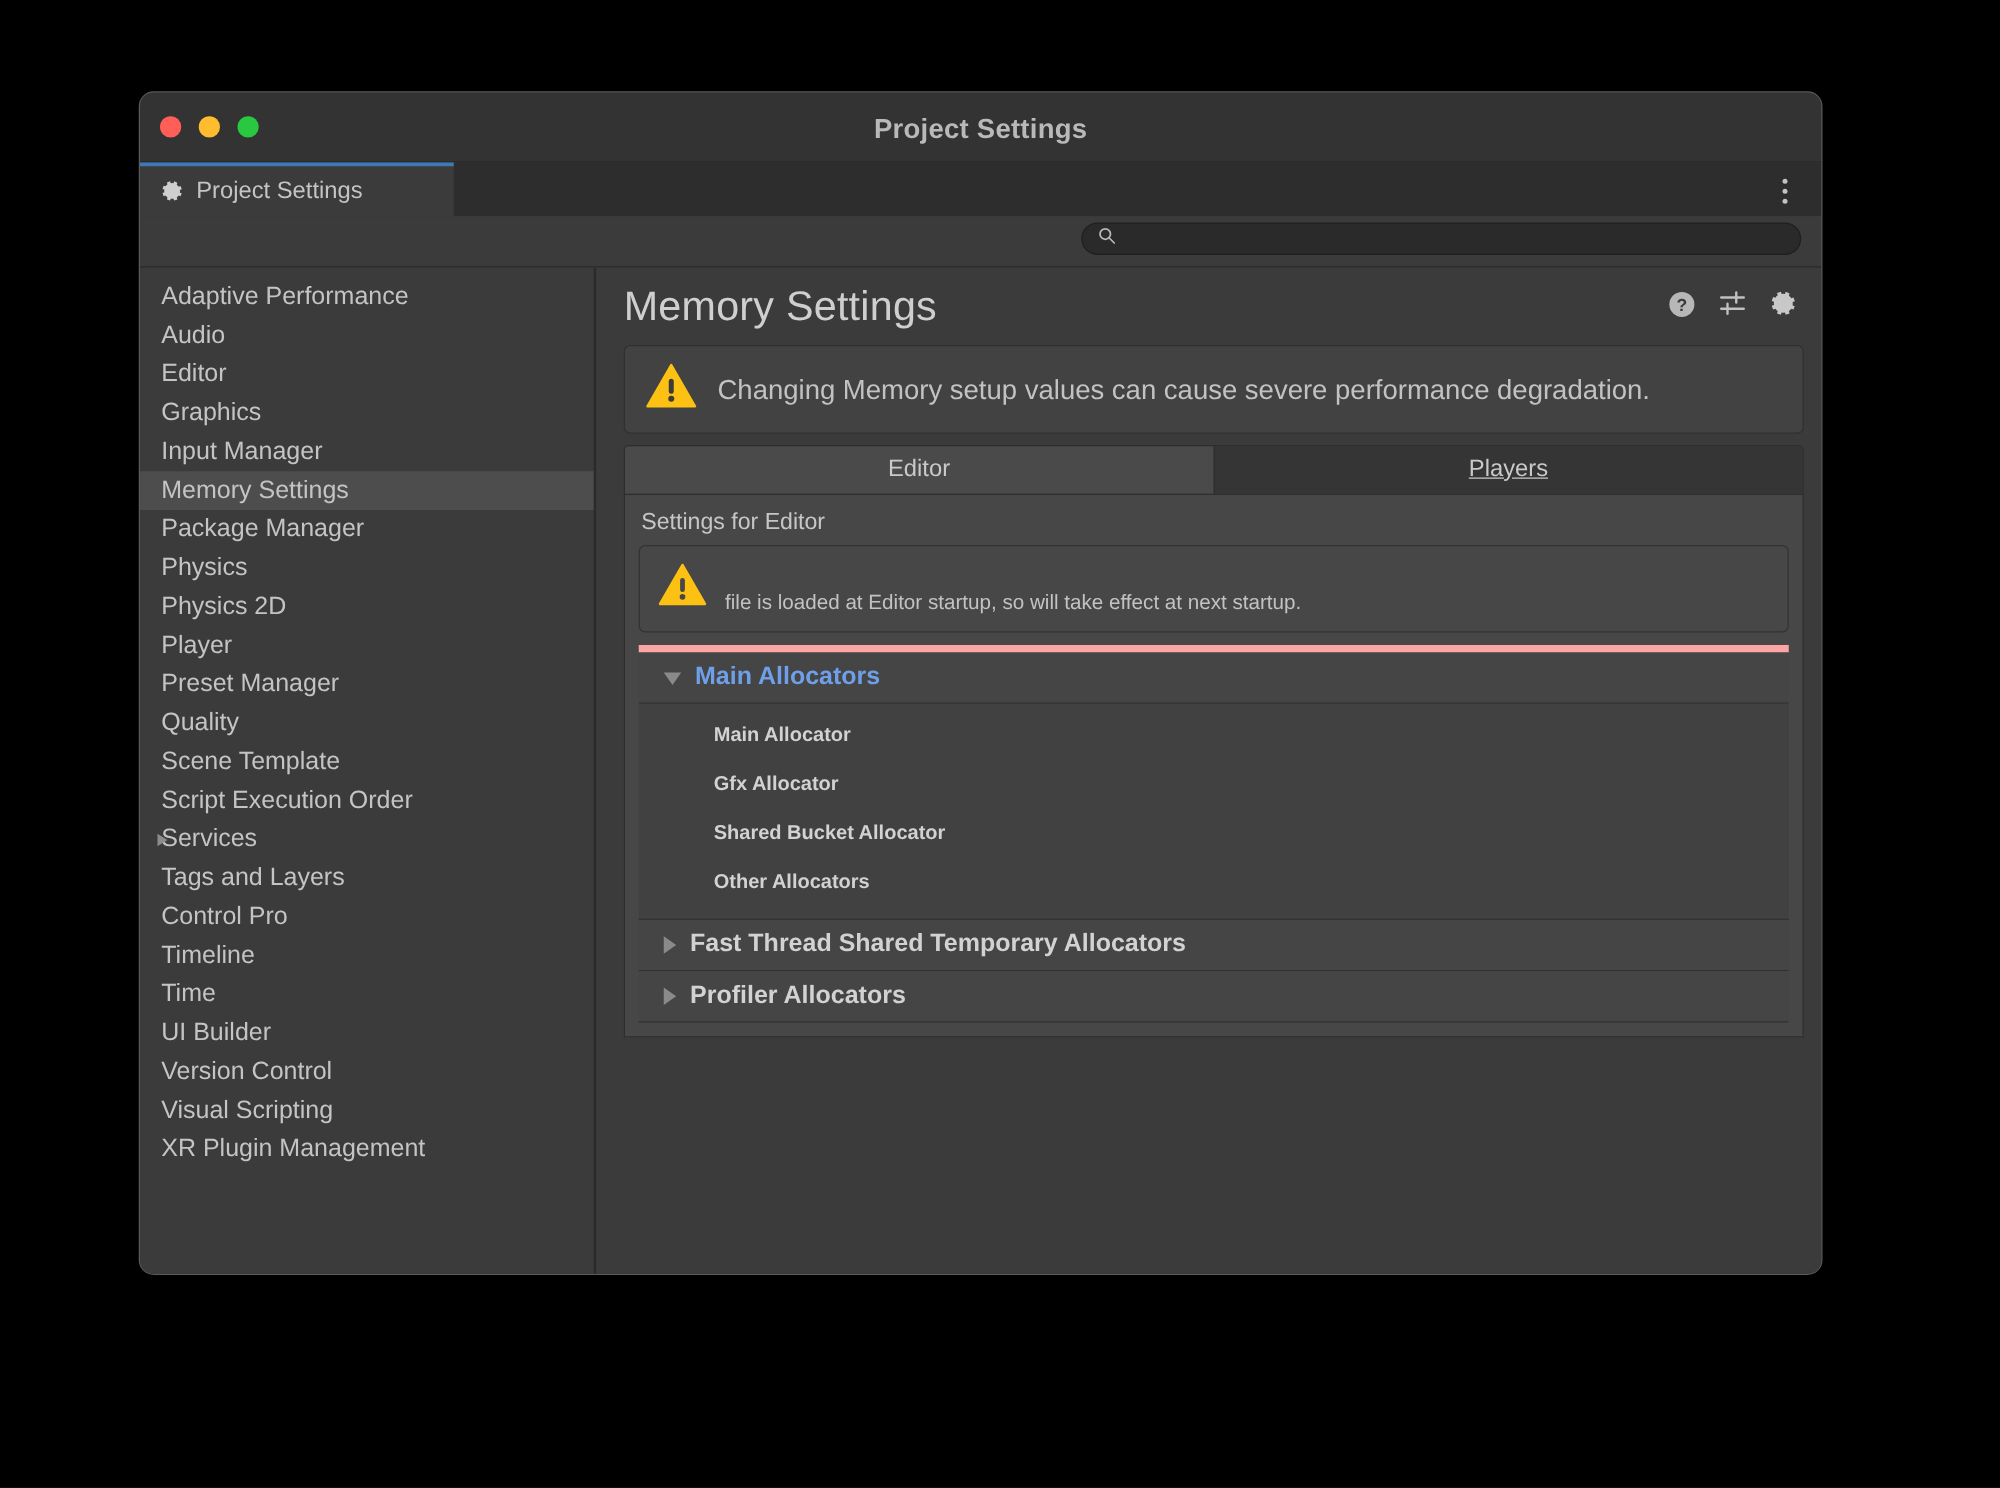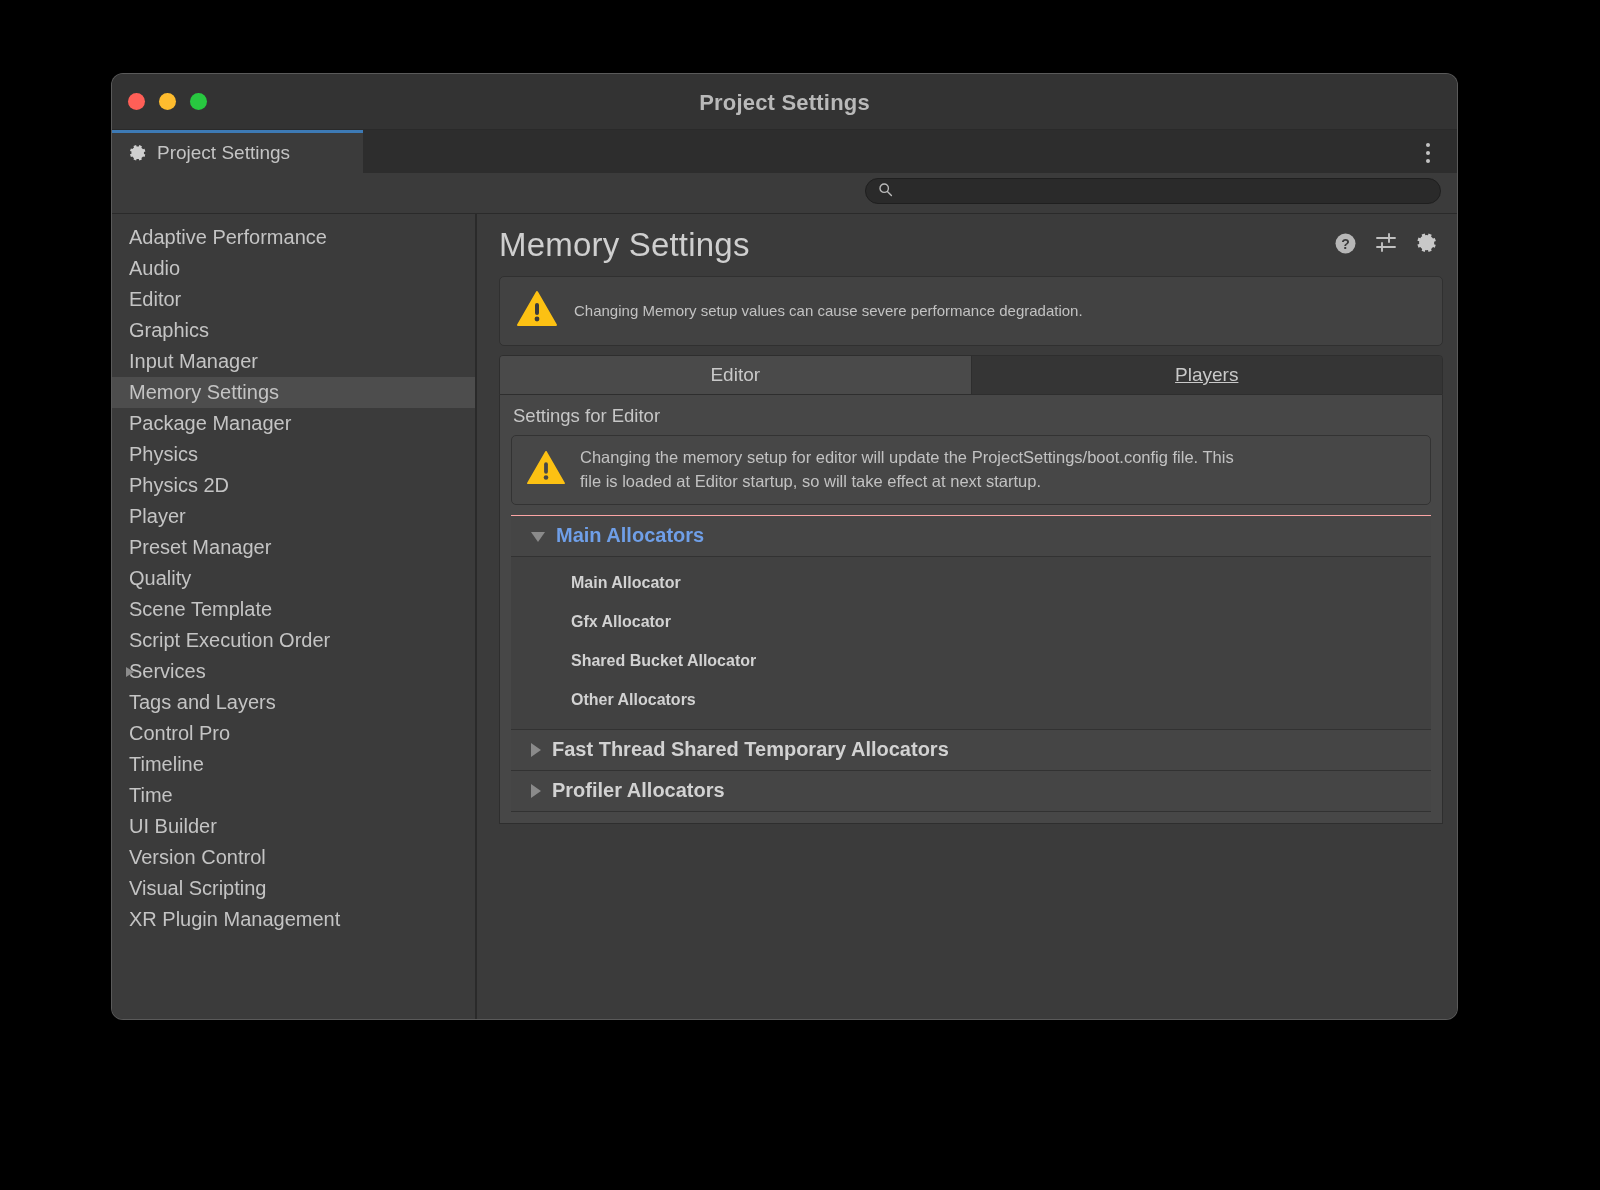--- a/index.html
+++ b/index.html
@@ -202,21 +202,21 @@
     border: 1px solid #303030;
     border-radius: 5px;
     display: flex;
     align-items: center;
     padding: 13px 16px;
     box-sizing: border-box;
     margin-bottom: 9px;
   }
   .helpbox .warn { flex: 0 0 auto; margin-right: 16px; }
   .helpbox .msg {
-    font-size: 15px;
+    font-size: 22px;
     color: #c2c2c2;
     line-height: 1.45;
   }
   .helpbox.inner {
     background: #474747;
     border: 1px solid #333333;
     margin: 0 0 10px 0;
     padding: 10px 14px;
   }
   .helpbox.inner .warn { margin-right: 14px; }
@@ -250,21 +250,21 @@
     padding: 9px 11px 11px 11px;
     box-sizing: border-box;
   }
   .panel-caption {
     font-size: 18.5px;
     color: #c6c6c6;
     margin: 1px 0 8px 2px;
   }
 
   
-  .foldlist { border-top: 1px solid #fca5a5; }
+  .foldlist { border-top: 6px solid #fca5a5; }
   .foldrow {
     position: relative;
     height: 41px;
     display: flex;
     align-items: center;
     background: #454545;
     border-bottom: 1px solid #323232;
     padding-left: 20px;
     box-sizing: border-box;
   }
@@ -487,21 +487,21 @@
 
         <div class="helpbox inner">
           <span class="warn">
             <svg width="40" height="36" viewBox="0 0 42 38">
               <path d="M21 2 L40 35 L2 35 Z" fill="#fcc113" stroke="#fcc113" stroke-width="2" stroke-linejoin="round"></path>
               <rect x="19" y="13" width="4" height="12" rx="2" fill="#474747"></rect>
               <circle cx="21" cy="29" r="2.4" fill="#474747"></circle>
             </svg>
           </span>
           <span class="msg">
-            <span>Changing the memory setup for editor will update the ProjectSettings/boot.config file. This</span><br>
+            <br>
             <span>file is loaded at Editor startup, so will take effect at next startup.</span>
           </span>
         </div>
 
         <div class="foldlist">
 
           <div class="foldrow accent">
             <span class="tri-down"></span>
             <span class="fold-label">Main Allocators</span>
           </div>

